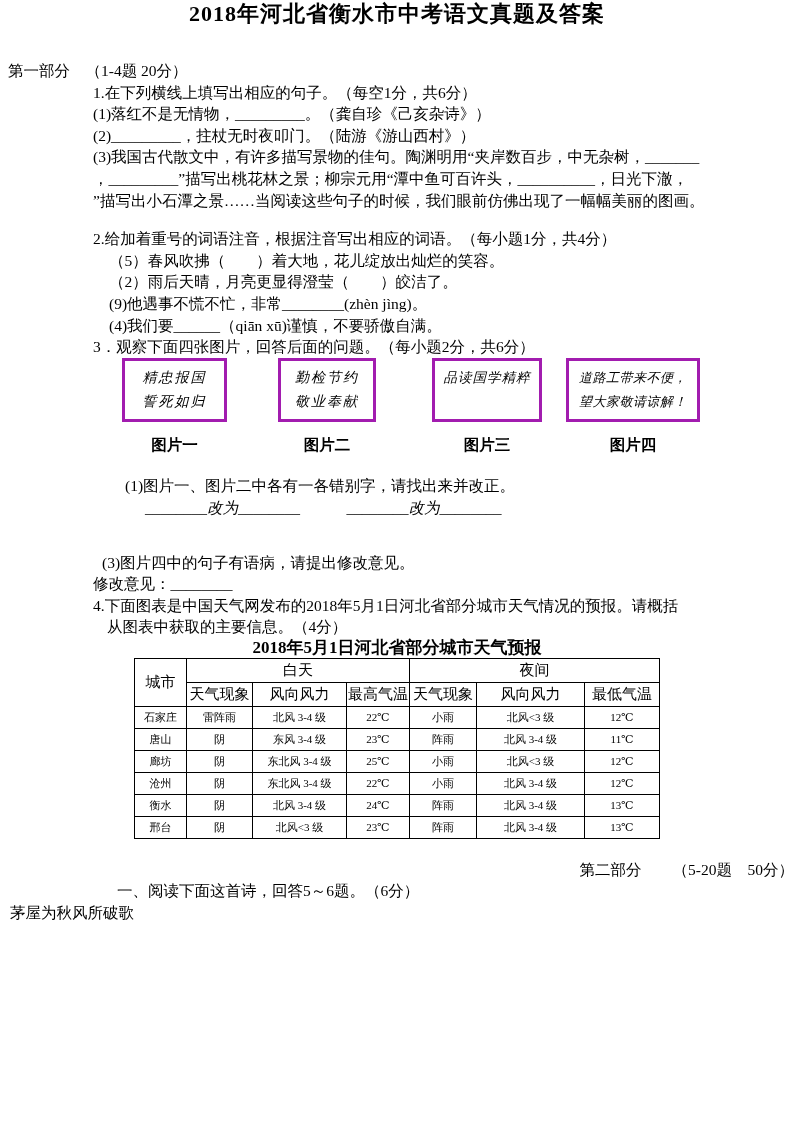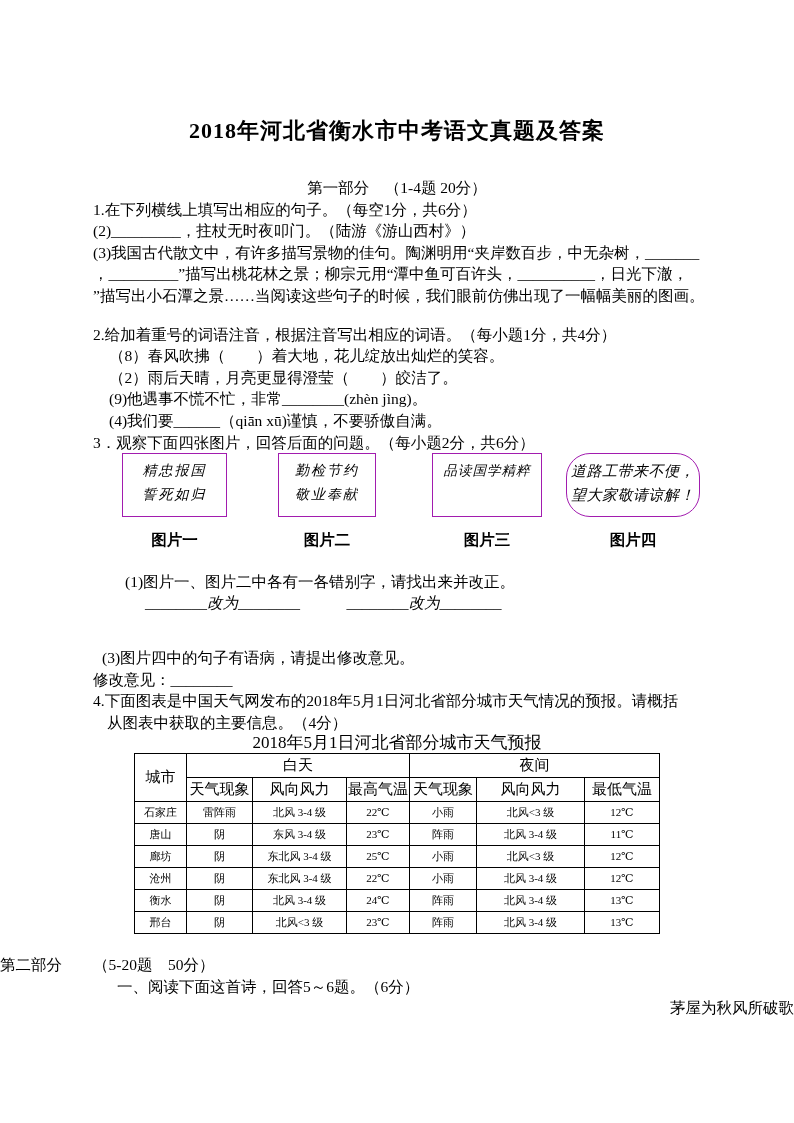--- a/index.html
+++ b/index.html
@@ -9,105 +9,105 @@
     width: 794px;
     height: 1123px;
     background: #ffffff;
     color: #000000;
     font-family: "Liberation Serif", "DejaVu Serif", serif;
     font-size: 15.5px;
     line-height: 21.6px;
     overflow: hidden;
   }
   .doc-title {
-    margin: 16px;
-    padding-top: 101px;
+    margin: 0;
     text-align: center;
     font-size: 22px;
     line-height: 28px;
     font-weight: bold;
     letter-spacing: 1px;
   }
-  .part-heading { text-align: center; margin-top: 32px; }
-  .part2-heading { text-align: left; margin-top: 20px; }
+  .part-heading { margin-top: 32px; margin-left: 8px; }
+  .part2-heading { text-align: right; margin-top: 20px; }
   .col { margin-left: 93px; margin-right: 76px; }
   .ln { white-space: nowrap; }
   .mt-q2 { margin-top: 17px; }
   .ind-sm { margin-left: 9px; }
   .ind-md { margin-left: 16px; }
   .ind-blank { margin-left: 52px; font-style: italic; }
   .ind-q4 { margin-left: 14px; }
   .ind-part2 { margin-left: 24px; }
   .mt-sub1 { margin-top: 20px; margin-left: 32px; }
   .mt-sub3 { margin-top: 33px; }
 
   .pics-row { display: flex; margin-left: 122px; margin-top: 0; }
   .pic-group { display: flex; flex-direction: column; align-items: center; }
   .pic-g1 { width: 105px; margin-right: 51px; }
   .pic-g2 { width: 98px;  margin-right: 56px; }
   .pic-g3 { width: 110px; margin-right: 24px; }
   .pic-g4 { width: 134px; }
   .pic-box {
     width: 100%; height: 64px;
-    border: 1px solid #a21caf;
+    border: 3px solid #a21caf;
     padding-top: 5px;
     text-align: center;
     font-size: 14px; line-height: 24px;
     letter-spacing: 2px;
     font-style: italic;
     overflow: hidden;
   }
   .pic-g3 .pic-box { font-size: 13.5px; letter-spacing: 1px; }
-  .pic-g4 .pic-box { font-size: 15px; letter-spacing: 0.5px; border-radius: 24px; }
+  .pic-g4 .pic-box { font-size: 13px; letter-spacing: 0.5px; }
   .pic-caption { margin-top: 12px; line-height: 21.6px; font-weight: bold; }
 
   .table-title {
     text-align: center;
-    font-weight: normal;
+    font-weight: bold;
     font-size: 17px;
     line-height: 19px;
   }
   table.wtable {
     margin: 1px auto 0 auto;
     border-collapse: collapse;
     table-layout: fixed;
     width: 525px;
     text-align: center;
   }
   table.wtable td {
     border: 1px solid #000;
     padding: 0;
     font-size: 11px;
     height: 21px;
     line-height: 21px;
     overflow: hidden;
     white-space: nowrap;
   }
   table.wtable tr.hdr td { height: 23px; line-height: 23px; font-size: 15px; }
-  .poem-title { text-align: right; }
+  .poem-title { text-align: left; padding-left: 10px; }
 </style>
 </head>
 <body>
 
 <div class="page">
 
   <h1 class="doc-title">2018年河北省衡水市中考语文真题及答案</h1>
 
   <div class="part-heading">第一部分　（1-4题  20分）</div>
 
   <div class="col">
 
     <div class="ln">1.在下列横线上填写出相应的句子。（每空1分，共6分）</div>
+    <div class="ln">(1)落红不是无情物，_________。（龚自珍《己亥杂诗》）</div>
     <div class="ln">(2)_________，拄杖无时夜叩门。（陆游《游山西村》）</div>
     <div class="ln">(3)我国古代散文中，有许多描写景物的佳句。陶渊明用“夹岸数百步，中无杂树，_______</div>
     <div class="ln">，_________”描写出桃花林之景；柳宗元用“潭中鱼可百许头，__________，日光下澈，</div>
     <div class="ln">”描写出小石潭之景……当阅读这些句子的时候，我们眼前仿佛出现了一幅幅美丽的图画。</div>
 
     <div class="ln mt-q2">2.给加着重号的词语注音，根据注音写出相应的词语。（每小题1分，共4分）</div>
-    <div class="ln ind-md">（8）春风吹拂（　　）着大地，花儿绽放出灿烂的笑容。</div>
+    <div class="ln ind-md">（5）春风吹拂（　　）着大地，花儿绽放出灿烂的笑容。</div>
     <div class="ln ind-md">（2）雨后天晴，月亮更显得澄莹（　　）皎洁了。</div>
     <div class="ln ind-md">(9)他遇事不慌不忙，非常________(zhèn jìng)。</div>
     <div class="ln ind-md">(4)我们要______（qiān xū)谨慎，不要骄傲自满。</div>
 
     <div class="ln">3．观察下面四张图片，回答后面的问题。（每小题2分，共6分）</div>
   </div>
 
   <div class="pics-row">
     <div class="pic-group pic-g1">
       <div class="pic-box">

